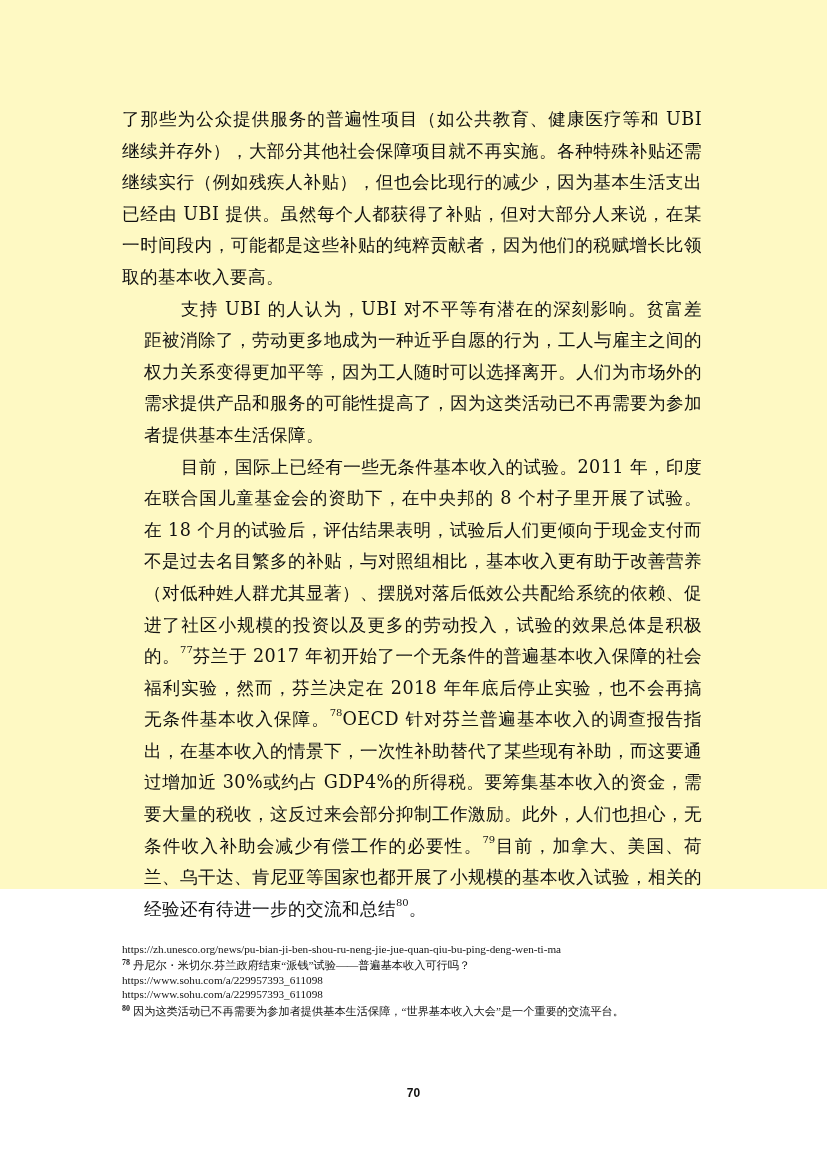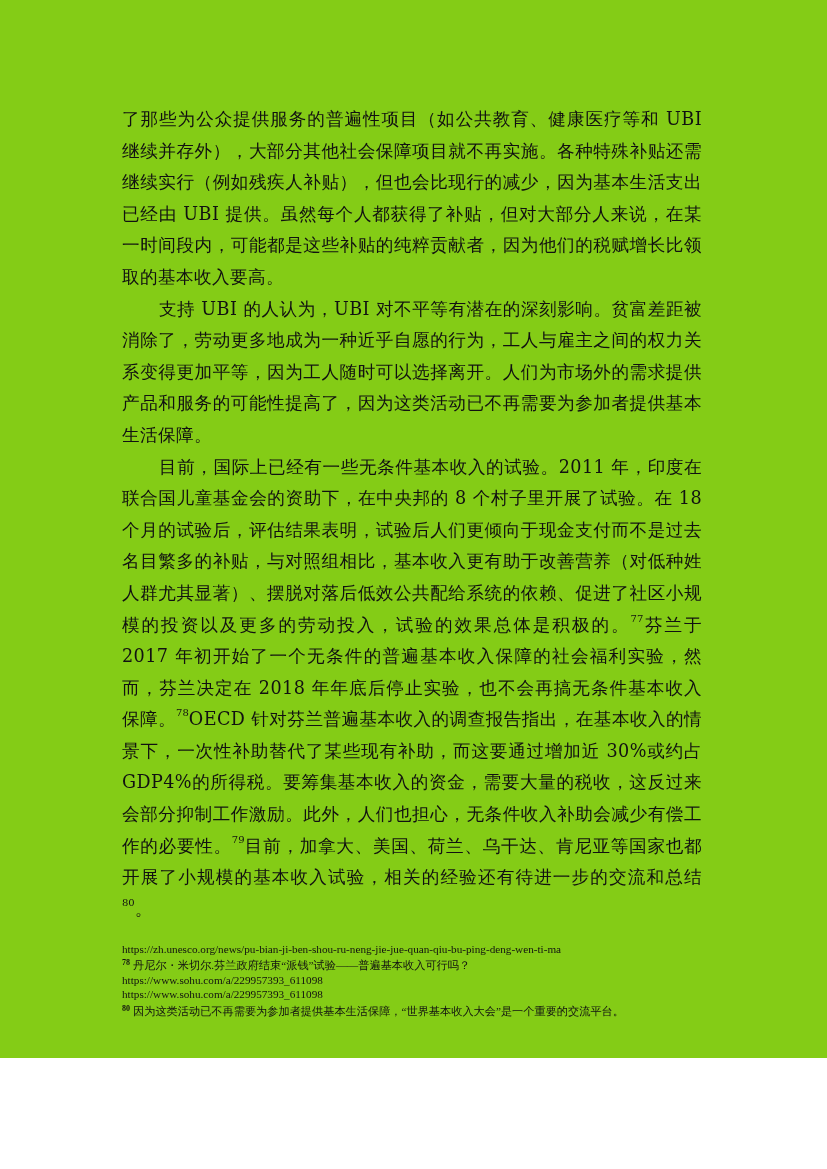--- a/index.html
+++ b/index.html
@@ -1,22 +1,22 @@
 <!DOCTYPE html>
 <html><head>
 <meta charset="utf-8">
 <style>
   html, body { margin: 0; padding: 0; background: #ffffff; }
   body { width: 827px; height: 1169px; position: relative; overflow: hidden;
          font-family: "DejaVu Serif", "Liberation Serif", serif; color: #111; }
-  .page { position: absolute; left: 0; top: 0; width: 827px; height: 1058px; background: #84cc16; }
+  .page { position: absolute; left: 0; top: 0; width: 827px; height: 889px; background: #fef9c3; }
   .body-text { position: absolute; left: 122px; top: 104px; width: 580px; }
   .para { margin: 0; font-size: 17.6px; line-height: 31.6px; text-align: justify;
           text-justify: inter-character; letter-spacing: 0.4px; }
-  .para.indent { text-indent: 37px; }
+  .para.indent { text-indent: 37px; margin-left: 22px; }
   sup.fn { font-size: 10px; line-height: 0; vertical-align: 9px; letter-spacing: 0; }
   .footnotes { position: absolute; left: 122px; top: 942px; width: 600px;
                font-family: "Liberation Serif", "DejaVu Serif", serif; }
   .fn-item { font-size: 11.2px; line-height: 14.4px; }
   .fn-item .num { font-size: 8px; vertical-align: 4px; font-weight: bold; margin-right: 3px; }
   .fn-line { display: block; white-space: nowrap; }
   .page-number { position: absolute; left: 0; width: 827px; top: 1086px; text-align: center;
                  font-family: "Liberation Sans", "DejaVu Sans", sans-serif; font-weight: bold; font-size: 12px; }
 </style>
 </head>
@@ -45,13 +45,14 @@
       <span class="fn-line">https://www.sohu.com/a/229957393_611098</span>
     </div>
     <div class="fn-item">
       <span class="fn-line">https://www.sohu.com/a/229957393_611098</span>
     </div>
     <div class="fn-item">
       <span class="fn-line"><span class="num">80</span><span>因为这类活动已不再需要为参加者提供基本生活保障，“世界基本收入大会”是一个重要的交流平台。</span></span>
     </div>
   </div>
 
+  <div class="page-number">70</div>
 </div>
 
 </body></html>

